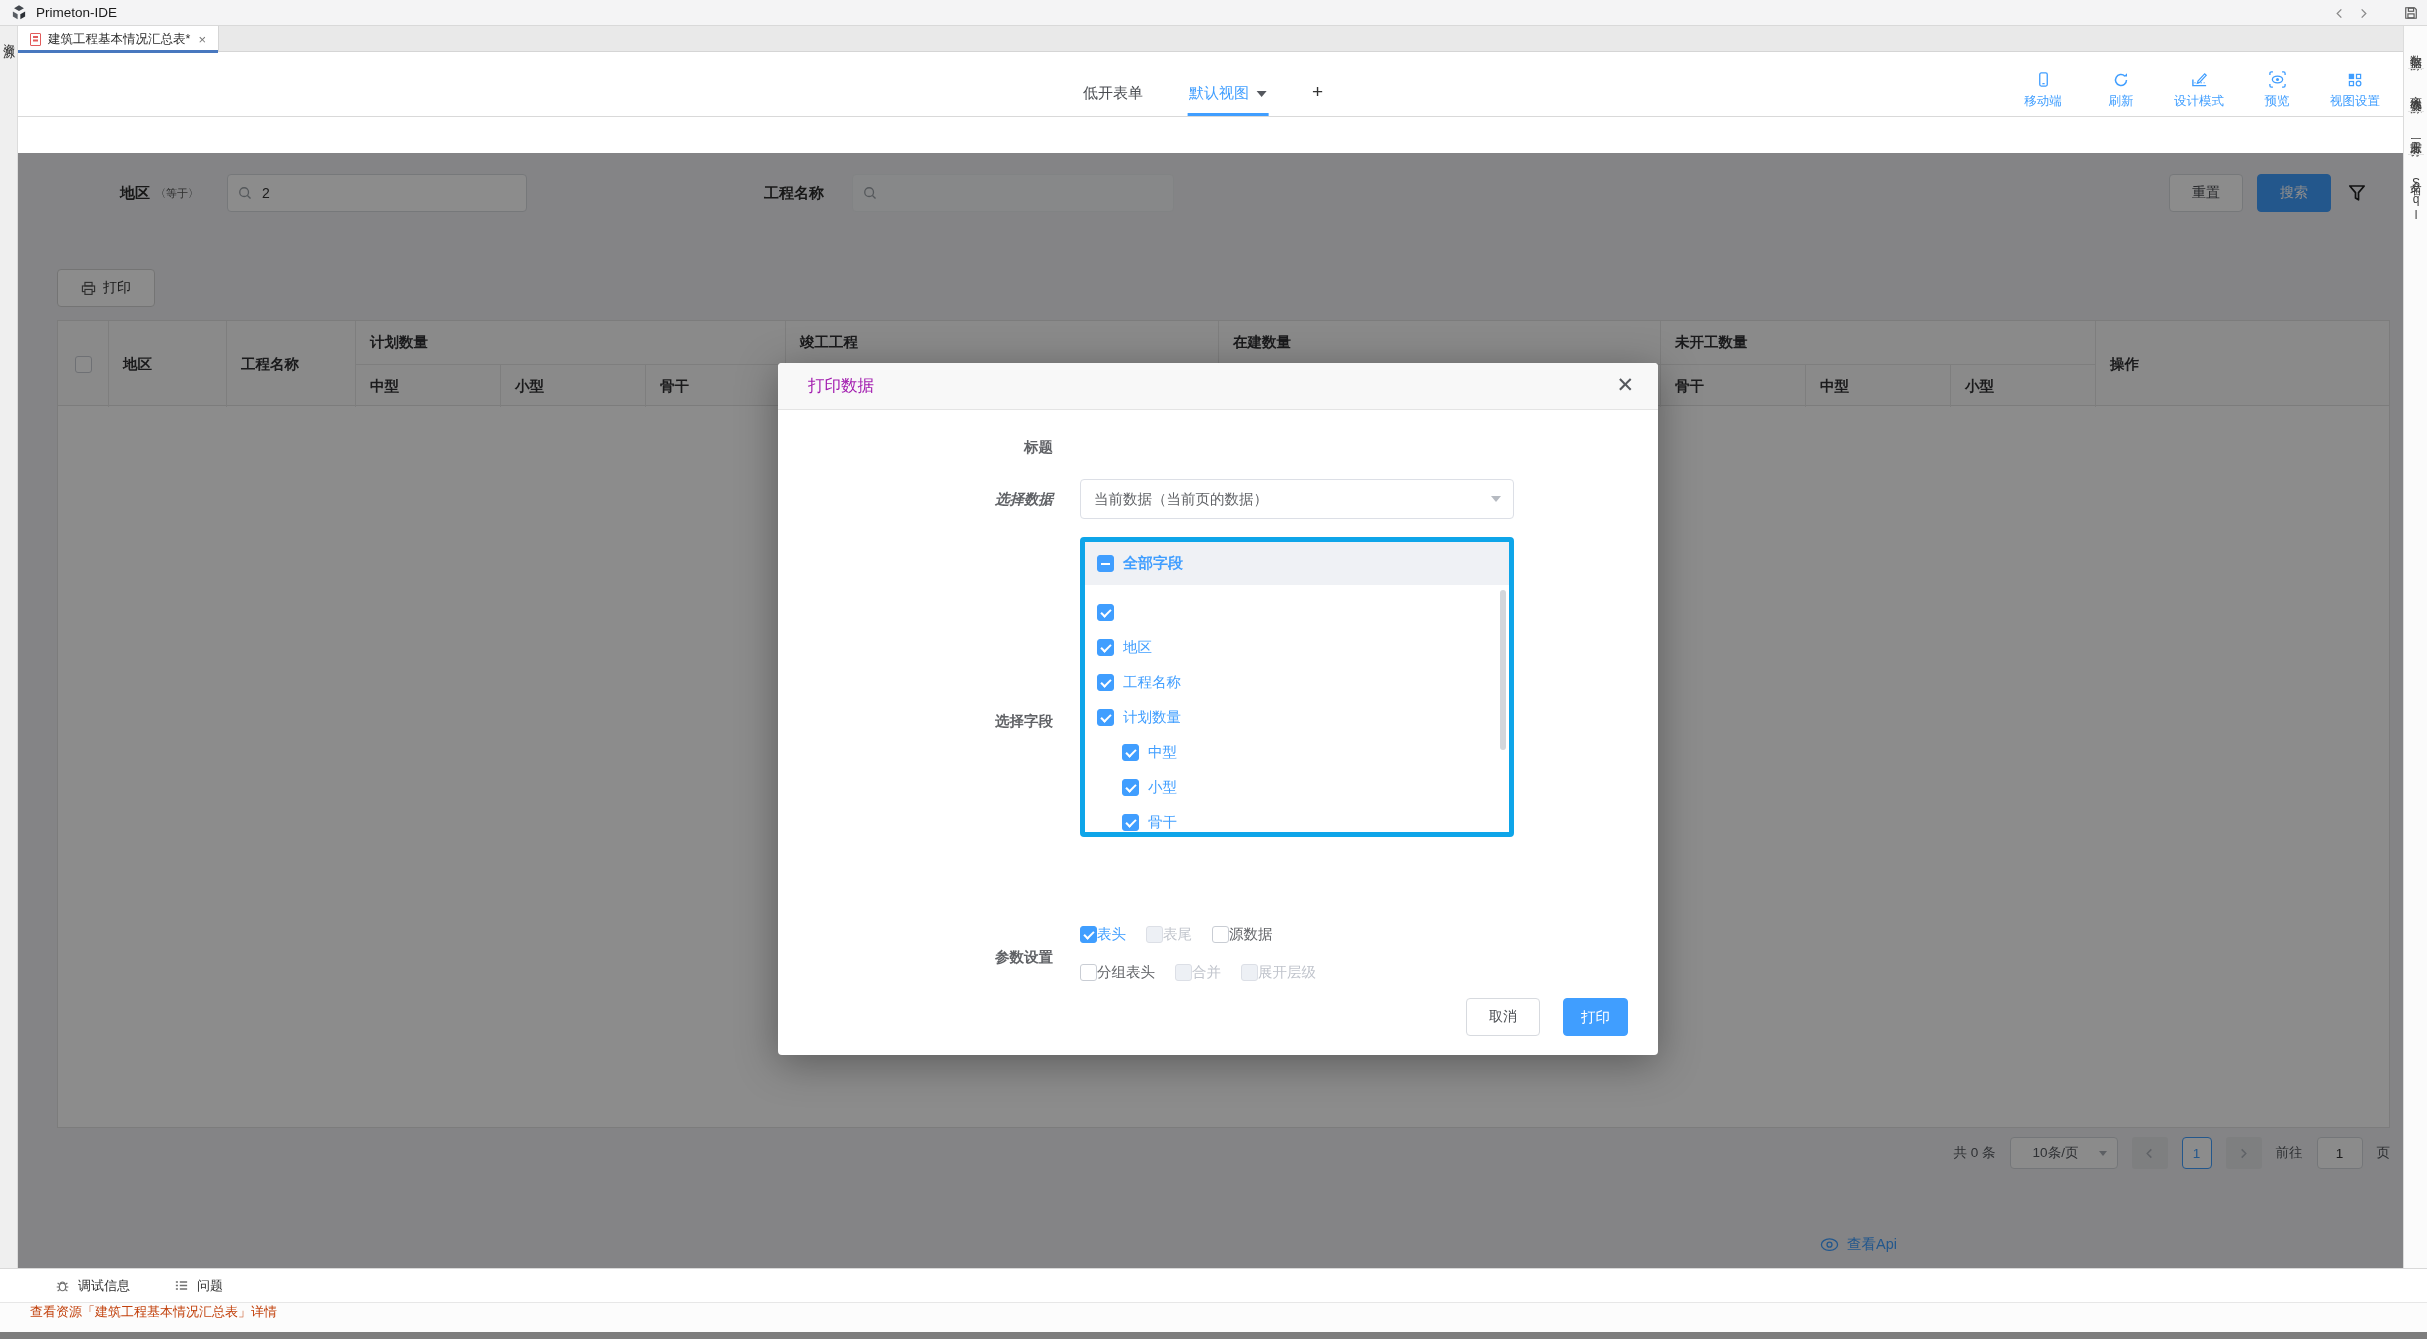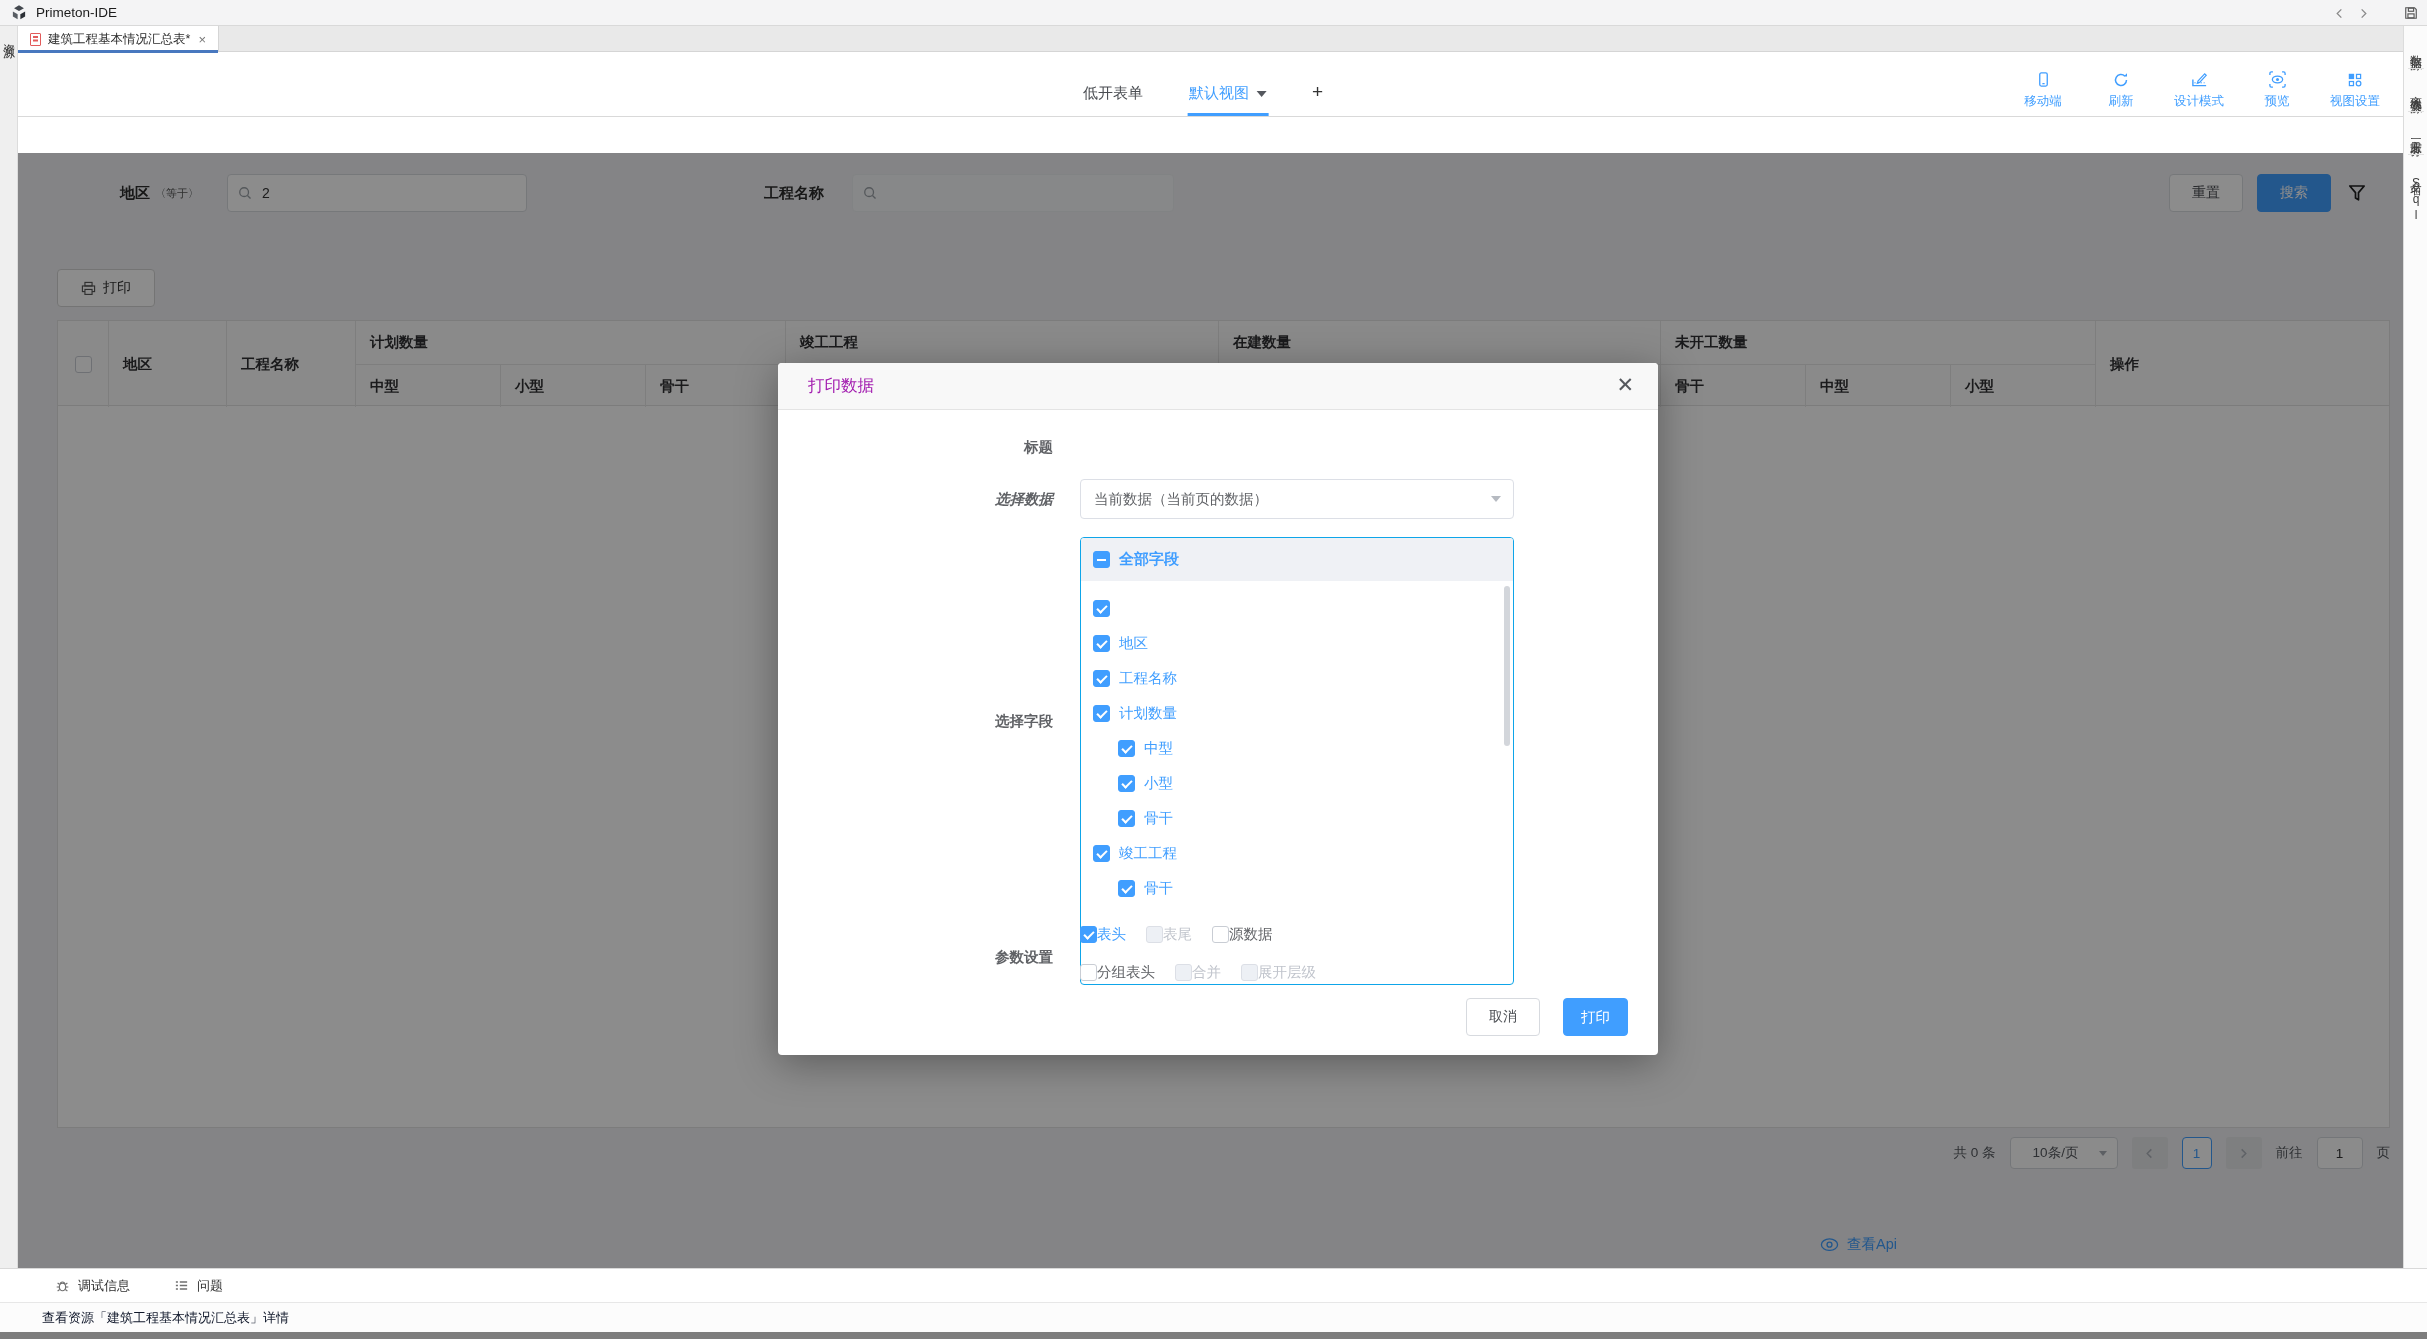--- a/index.html
+++ b/index.html
@@ -110,21 +110,21 @@
   .row-title{top:64px;height:40px;}  .row-title .m-label{line-height:40px;}
   .row-data{top:116px;height:40px;}  .row-data .m-label{line-height:40px;font-style:italic;}
   .row-fields{top:174px;height:368px;align-items:center;}
   .row-params{top:556px;height:76px;align-items:center;}
   .m-input{width:434px;height:40px;border:1px solid var(--accent);border-radius:4px;padding:0 12px 0 17px;font-size:14px;color:#333;outline:none;font-family:inherit;}
   .m-input::placeholder{color:#bfc4cc;}
   .m-caret-bar{position:absolute;left:13px;top:10px;width:1.5px;height:20px;background:#333;}
   .m-select{height:40px;border:1px solid #dcdfe6;border-radius:4px;display:flex;align-items:center;padding:0 26px 0 13px;font-size:14.5px;color:var(--text-regular);position:relative;cursor:pointer;background:#fff;}
   .m-select .caret-sm{position:absolute;right:12px;top:16px;width:0;height:0;border:5px solid transparent;border-top:6px solid #b6bac1;}
 
-  .tree-box{height:448px;border:1px solid #0ea5e9;border-radius:4px;overflow:hidden;position:relative;background:#fff;}
+  .tree-box{height:300px;border:5px solid #0ea5e9;border-radius:4px;overflow:hidden;position:relative;background:#fff;}
   .tree-head{height:43px;background:#eff1f5;display:flex;align-items:center;padding-left:12px;gap:9px;}
   .tree-head .th-label{font-size:15px;font-weight:700;color:var(--accent);}
   .tree-list{padding-top:10px;}
   .tree-item{height:35px;display:flex;align-items:center;gap:9px;padding-left:12px;cursor:pointer;}
   .tree-item.lvl1{padding-left:37px;}
   .tree-item .tree-label{font-size:14.5px;color:var(--accent);}
   .tree-scroll{position:absolute;right:3px;top:48px;width:6px;height:160px;border-radius:3px;background:#d3d6db;}
 
   .param-line{display:flex;align-items:center;gap:20px;position:absolute;left:302px;}
   .param-line.l1{top:6px;}
@@ -134,21 +134,21 @@
   .param.checked .p-label{color:var(--accent);}
   .param.disabled .p-label{color:var(--text-disabled);}
 
   .m-cancel{position:absolute;left:688px;top:635px;width:74px;height:38px;}
   .m-confirm{position:absolute;left:785px;top:635px;width:65px;height:38px;font-size:14.5px;}
 
   
   .footerbar{position:absolute;left:0;right:0;bottom:37px;height:34px;background:#fff;border-top:1px solid #d9d9d9;display:flex;align-items:center;padding-left:55px;gap:44px;z-index:30;}
   .fb-item{display:flex;align-items:center;gap:8px;font-size:13px;color:#2f2f2f;cursor:pointer;}
   .fb-item .fb-ic{color:#6f6f6f;display:flex;}
-  .statusbar{position:absolute;left:0;right:0;bottom:7px;height:30px;background:#fcfcfc;border-top:1px solid #e7e7e7;display:flex;align-items:center;padding-left:42px;font-size:13px;color:#0f172a;z-index:30;}
+  .statusbar{position:absolute;left:0;right:0;bottom:7px;height:30px;background:#fcfcfc;border-top:1px solid #e7e7e7;display:flex;align-items:flex-start;padding-left:30px;font-size:13px;color:#c2410c;z-index:30;}
   .bottom-strip{position:absolute;left:0;right:0;bottom:0;height:7px;background:#7d7d7d;z-index:30;}
 </style>
 </head>
 <body>
 
 <div class="app">
 
   <div class="titlebar">
     <span class="logo">
       <svg viewBox="0 0 20 20" width="18" height="18">

